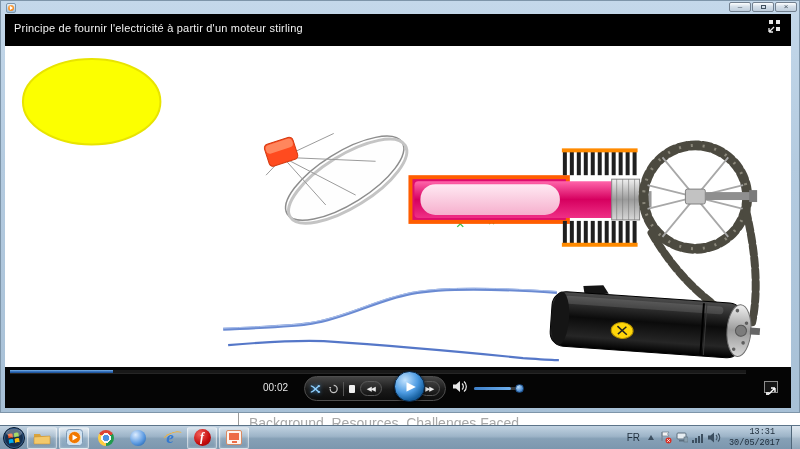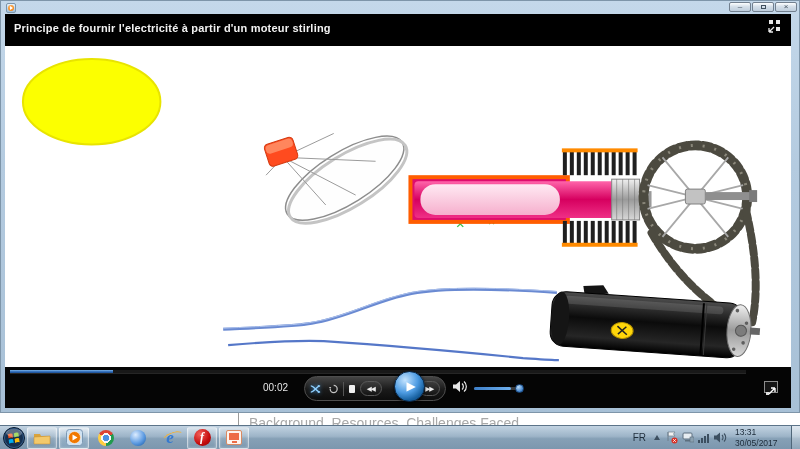--- a/index.html
+++ b/index.html
@@ -18,21 +18,21 @@
   .wmp-mini .tri { position:absolute; left:3px; top:2px; width:0; height:0;
     border-left:3px solid #fff; border-top:2px solid transparent; border-bottom:2px solid transparent; }
   .caption-btns { position:absolute; top:1px; right:2px; display:flex; }
   .cap-btn { width:22px; height:10px; margin-left:1px; border:1px solid #72808f; border-radius:2px;
     background:linear-gradient(180deg,#fdfeff,#d4dfe9 45%,#bfcedd);
     font-size:8px; line-height:7px; text-align:center; color:#41505e; }
   .cap-box { display:inline-block; width:5px; height:4px; border:1px solid #41505e; margin-top:2px; }
 
   .chrome { position:absolute; left:4px; right:8px; top:13px; bottom:4px; background:#000; }
   .video-title { position:absolute; left:0; top:0; right:0; height:32px; color:#f2f2f2;
-    font-size:11px; padding:8px 16px 0 9px; letter-spacing:.2px;font-weight:bold; }
+    font-size:11px; padding:8px 16px 0 9px; letter-spacing:.2px; }
   .fs-toggle { position:absolute; top:6px; right:9px; width:14px; height:13px; }
 
   .video-area { position:absolute; left:0; right:0; top:32px; bottom:41px; background:#ffffff; }
   .video-area svg { display:block; width:100%; height:100%; }
 
   
   .controlbar { position:absolute; left:0; right:0; bottom:0; height:41px; background:#050505; }
   .seek { position:absolute; left:5px; right:45px; top:3px; height:4px; background:#191919;
     border-bottom:1px solid #262626; }
   .seek-fill { height:100%; background:linear-gradient(180deg,#7db4ea,#2a67b6 60%,#1d4f92); }
@@ -92,21 +92,21 @@
   .ppt-ic { width:16px; height:15px; background:#fdf4ee; border:1px solid #d98a63; border-radius:2px;
     position:relative; }
   .ppt-ic::before { content:""; position:absolute; left:2px; top:2px; width:10px; height:7px; background:#ed6c47; }
   .ppt-ic::after { content:""; position:absolute; left:5px; bottom:1px; width:5px; height:2px; background:#ed6c47; }
 
   .tray { margin-left:auto; display:flex; align-items:center; height:100%; }
   .tray-lang { font-size:10px; color:#1f2e3c; padding:0 4px; }
   .tray-arrow { width:0; height:0; border-left:3.5px solid transparent; border-right:3.5px solid transparent;
     border-bottom:5px solid #3c4f60; margin:0 4px; }
   .tray-ic { margin:0 2px; display:flex; align-items:center; }
-  .clock { text-align:left; font-size:8.5px; color:#1b2a38; line-height:1.25; margin:0 10px 0 6px; width:46px; }
+  .clock { text-align:right; font-size:8.5px; color:#1b2a38; line-height:1.25; margin:0 16px 0 6px; width:46px;font-family:Liberation Mono, monospace; }
   .show-desktop { width:9px; height:100%; border-left:1px solid #4f6679;
     background:linear-gradient(180deg,rgba(255,255,255,.5),rgba(255,255,255,.15)); }
 </style>
 </head>
 <body>
 
 <div class="screen">
 
   <div class="window">
     <div class="titlebar">

